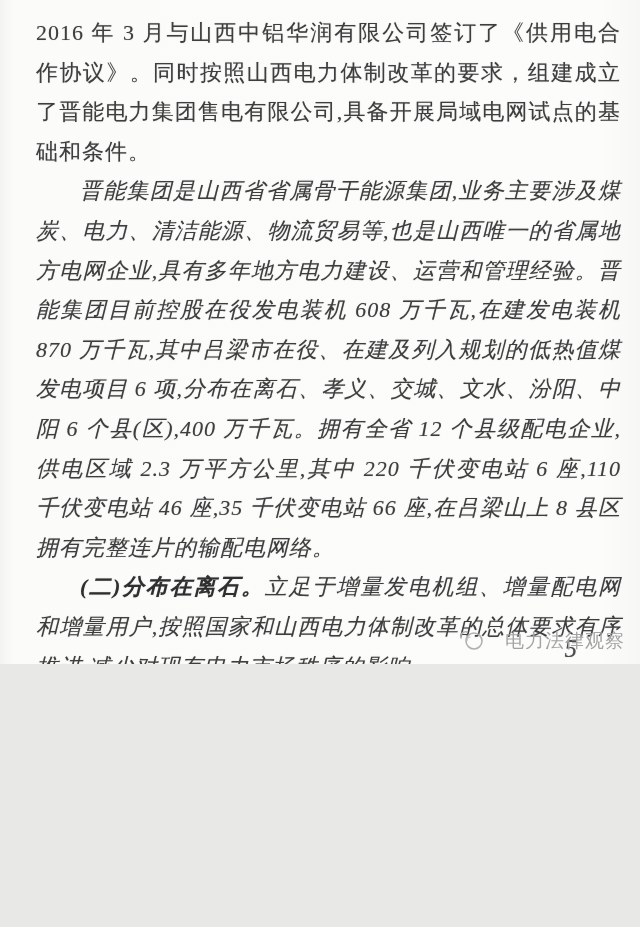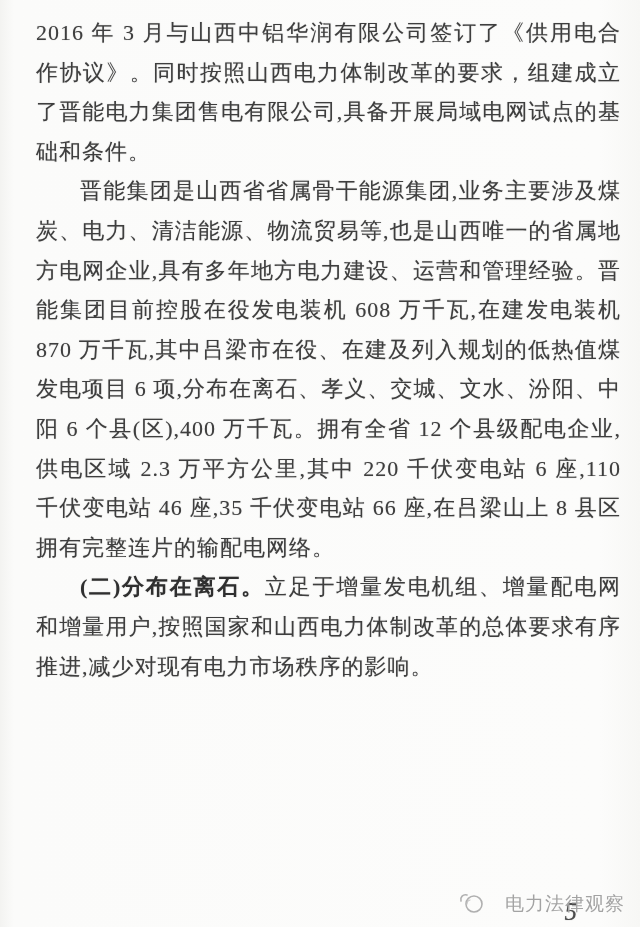--- a/index.html
+++ b/index.html
@@ -3,39 +3,39 @@
 <meta charset="utf-8">
 <style>
   html, body {
     margin: 0;
     padding: 0;
     background: #e8e8e6;
   }
   .page {
     position: relative;
     width: 640px;
-    height: 927px;
+    height: 664px;
     margin: 0 auto;
     box-sizing: border-box;
     padding: 13px 19px 0 36px;
     background: linear-gradient(90deg, #f3f3f1 0px, #fbfbfa 14px, #fcfcfb 600px, #f7f7f5 640px);
     color: #3d3d3d;
     font-family: "Liberation Serif", "DejaVu Serif", serif;
     overflow: hidden;
   }
   p.body-par {
     margin: 0;
     font-size: 22px;
     line-height: 39.6px;
     text-align: justify;
     letter-spacing: 1px;
     color: #3e3e3e;
     text-shadow: 0 0 1px rgba(80,80,80,0.45);
   }
-  .indent { text-indent: 2em; }
+  .indent { text-indent: 2em; font-style: italic; }
   h2.section-heading {
     margin: 0;
     font-family: "Liberation Sans", "DejaVu Sans", sans-serif;
     font-weight: bold;
     font-size: 22px;
     line-height: 39.6px;
     text-indent: 2em;
     letter-spacing: 1px;
     color: #303030;
     text-shadow: 0 0 1px rgba(60,60,60,0.4);

